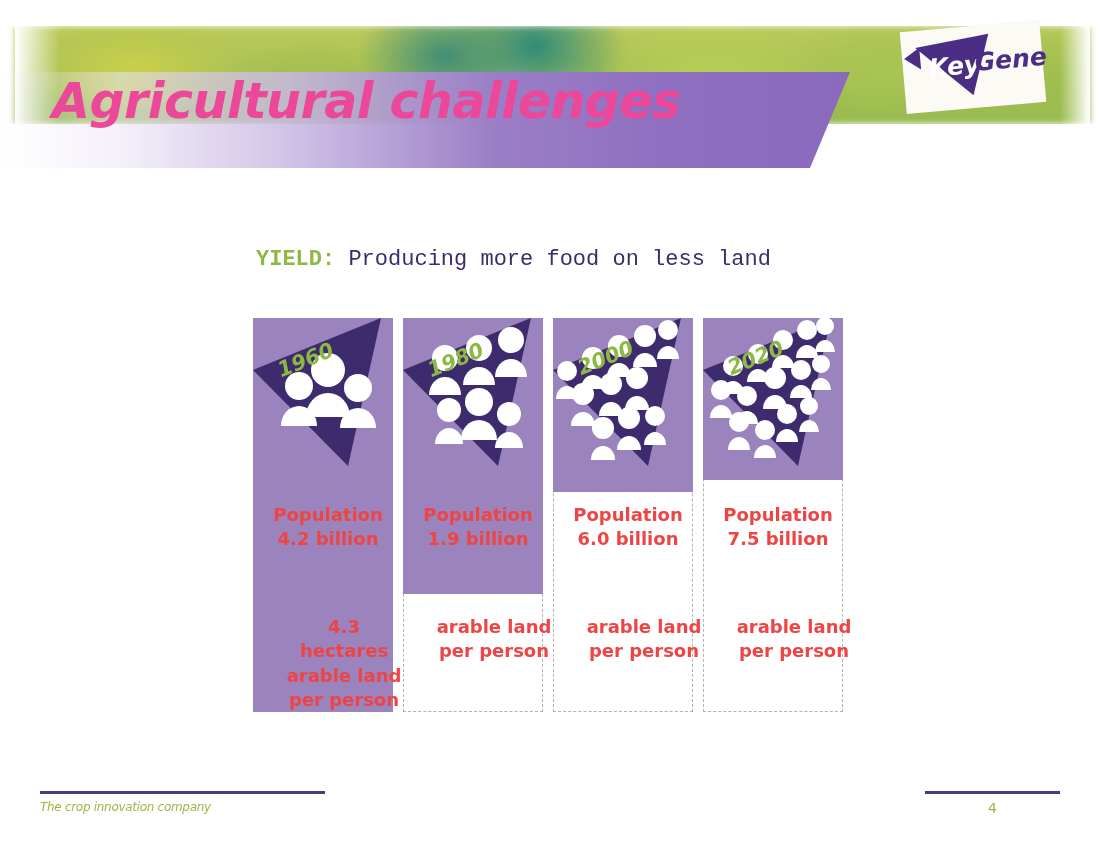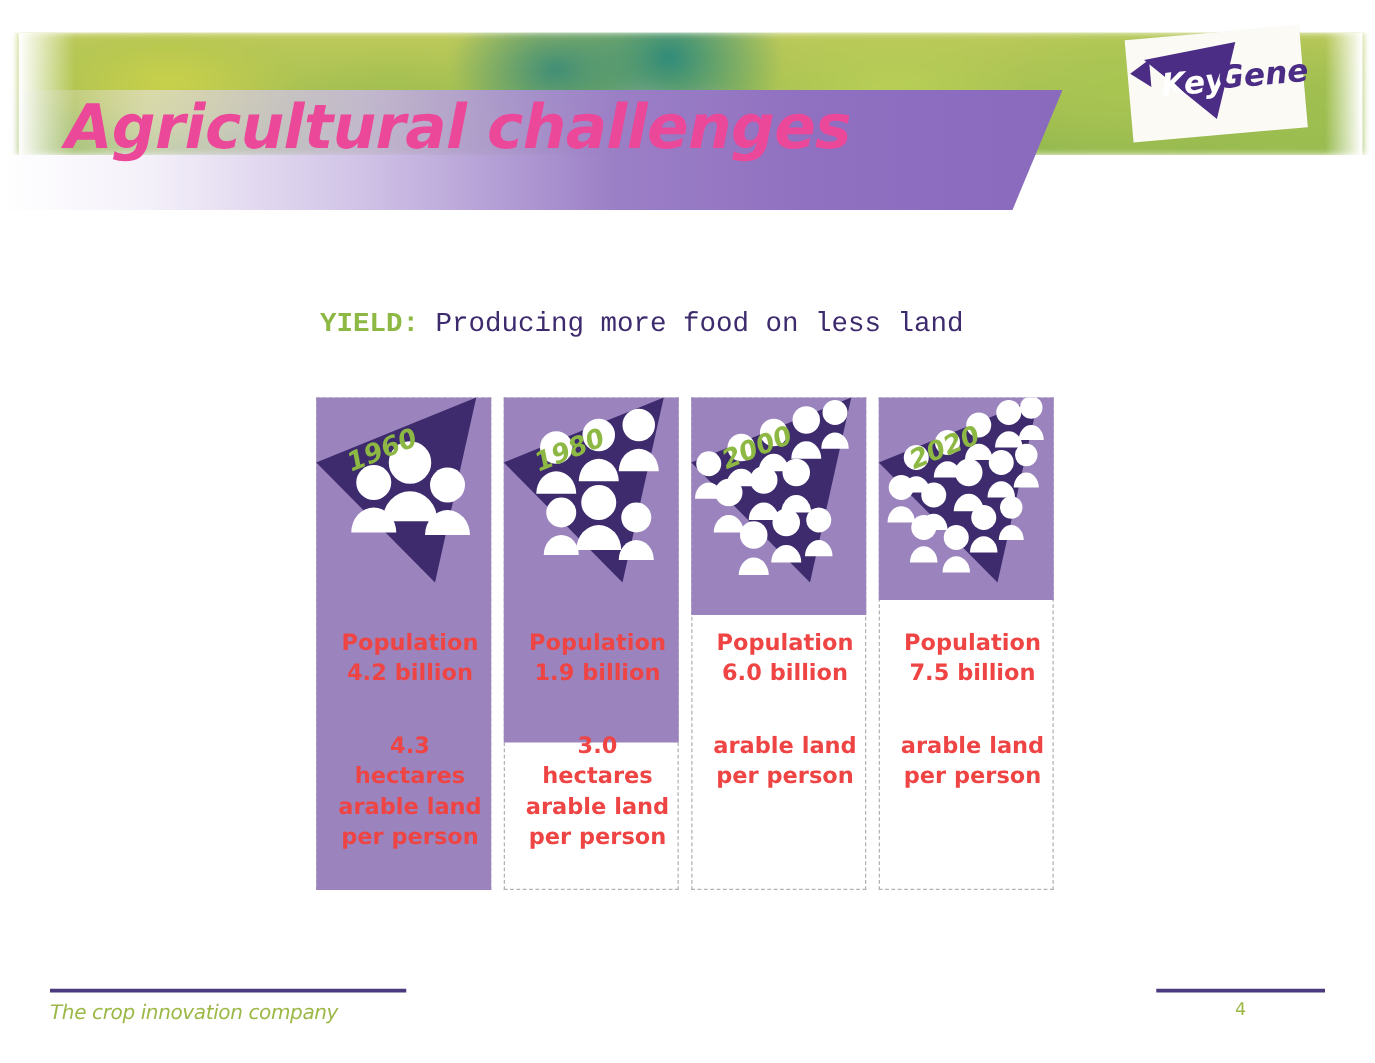--- a/index.html
+++ b/index.html
@@ -89,29 +89,29 @@
     position:absolute; font-family:"DejaVu Sans", sans-serif;
     font-size:21px; font-weight:bold; font-style:italic; color:#8cb843;
     transform:rotate(-22deg); transform-origin:left bottom; white-space:nowrap;
   }
   .col-text {
     position:absolute; left:12px; width:126px;
     font-family:"DejaVu Sans", sans-serif;
     font-size:18px; font-weight:bold; color:#ef4444; line-height:1.35;text-align:center;
   }
   .t-pop  { top:185px; }
-  .t-land { top:267px; }
+  .t-land { top:297px;margin-left:16px; }
 
   
   #footer-line-left {
     position:absolute; left:40px; top:791px; width:285px; height:3px; background:#4b3a7d;
   }
   #footer-left {
     position:absolute; left:40px; top:800px; width:400px; height:22px;
-    font-family:"DejaVu Sans", sans-serif; font-size:16px; font-style:italic;
+    font-family:"DejaVu Sans", sans-serif; font-size:12px; font-style:italic;
     color:#9cb847; letter-spacing:-0.3px;
   }
   #footer-line-right {
     position:absolute; left:925px; top:791px; width:135px; height:3px; background:#4b3a7d;
   }
   #footer-page {
     position:absolute; left:925px; top:800px; width:135px; height:22px;
     text-align:center; font-family:"DejaVu Sans", sans-serif;
     font-size:14px; color:#9cb847;
   }
@@ -189,21 +189,20 @@
         <circle cx="106" cy="96" r="12"></circle>
           <path d="M92 130 a14 16 0 0 1 28 0 z"></path>
       </g>
     </svg>
     <div class="year-label" style="left:30px; top:40px;">1980</div>
     <div class="col-text t-pop">
       <div>Population</div>
       <div>1.9 billion</div>
     </div>
     <div class="col-text t-land">
-      <div>3.0 hectares</div>
       <div>arable land</div>
       <div>per person</div>
     </div>
   </div>
 
   <div class="col" style="left:553px;">
     <div class="col-outline"></div>
     <div class="col-fill" style="height:174px; bottom:220px;"></div>
     <svg class="col-svg" viewBox="0 0 140 180">
       <polygon points="0,52 128,0 95,148" fill="#3d2b6e"></polygon>

